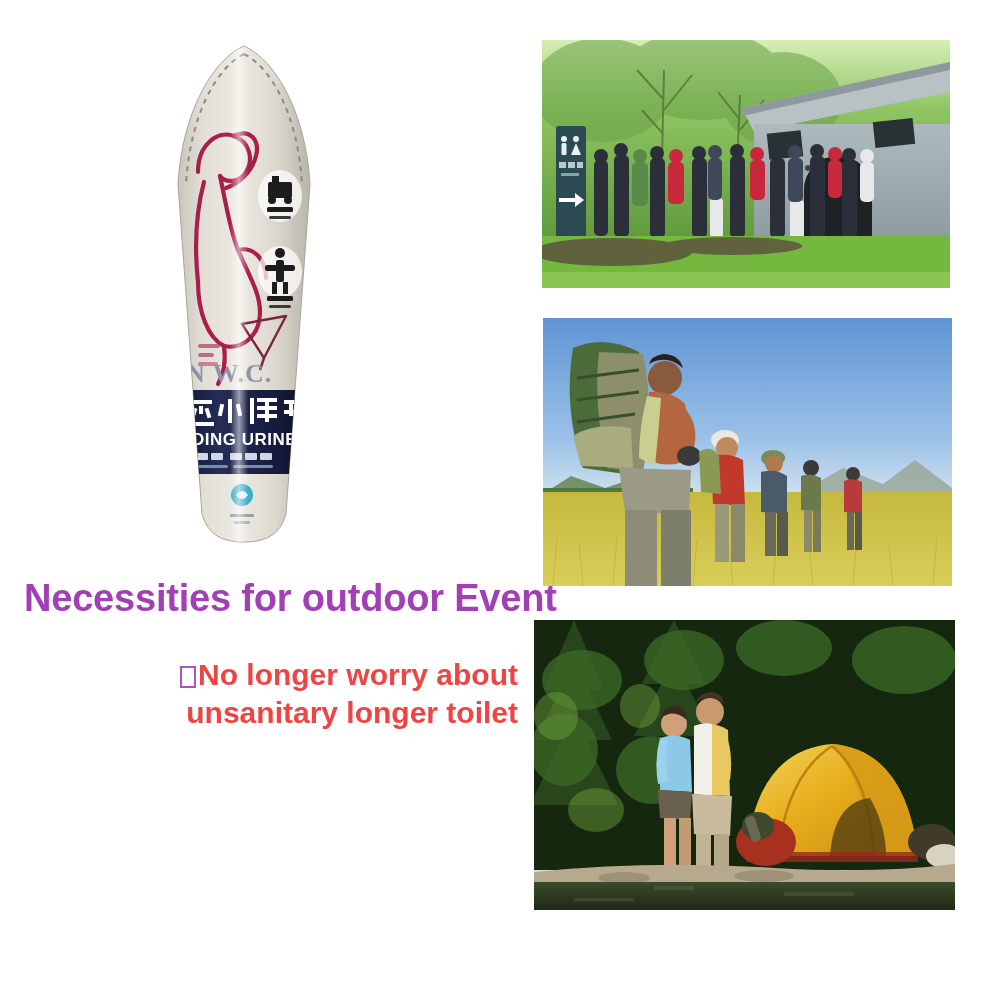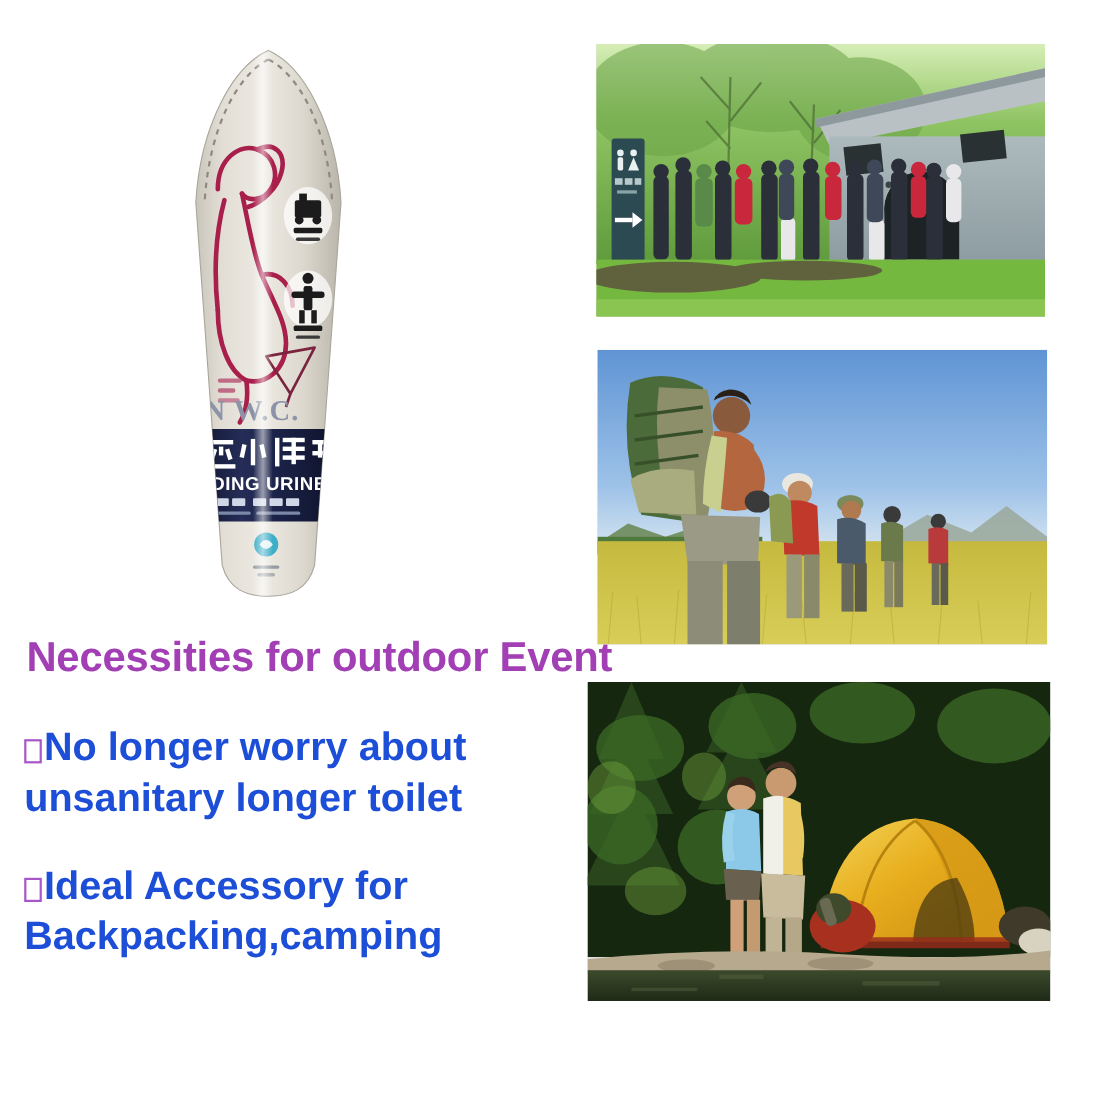--- a/index.html
+++ b/index.html
@@ -41,25 +41,26 @@
   .copy-heading {
     font-size: 38px;
     font-weight: 700;
     color: #a23fb4;
     letter-spacing: -0.2px;
     line-height: 1.1;
     margin: 0 0 36px 6px;
     white-space: nowrap;
   }
   .copy-bullet {
-    font-size: 36px;
+    font-size: 30px;
     font-weight: 700;
-    color: #1d4ed8;
+    color: #ef4444;
     line-height: 1.28;
     margin: 0 0 34px 4px;
+    text-align: right;
   }
   .copy-bullet:last-child { margin-bottom: 0; }
   .tofu {
     display: inline-block;
     width: 16px;
     height: 22px;
     border: 2.5px solid #a855c9;
     vertical-align: -3px;
     margin-right: 2px;
     box-sizing: border-box;
@@ -216,24 +217,20 @@
   </div>
 
   <div id="copy-block">
     <div class="copy-heading">Necessities for outdoor Event</div>
 
     <div class="copy-bullet">
       <span class="tofu"></span><span>No longer worry about</span>
       <span class="copy-line">unsanitary longer toilet</span>
     </div>
 
-    <div class="copy-bullet">
-      <span class="tofu"></span><span>Ideal Accessory for</span>
-      <span class="copy-line">Backpacking,camping</span>
-    </div>
   </div>
 
   <div class="photo" id="photo-queue">
     <svg viewBox="0 0 408 248" xmlns="http://www.w3.org/2000/svg">
       <defs>
         <linearGradient id="foliage" x1="0" y1="0" x2="0" y2="1">
           <stop offset="0%" stop-color="#d6eeb6"></stop>
           <stop offset="35%" stop-color="#8fc463"></stop>
           <stop offset="100%" stop-color="#5f9a3c"></stop>
         </linearGradient>

